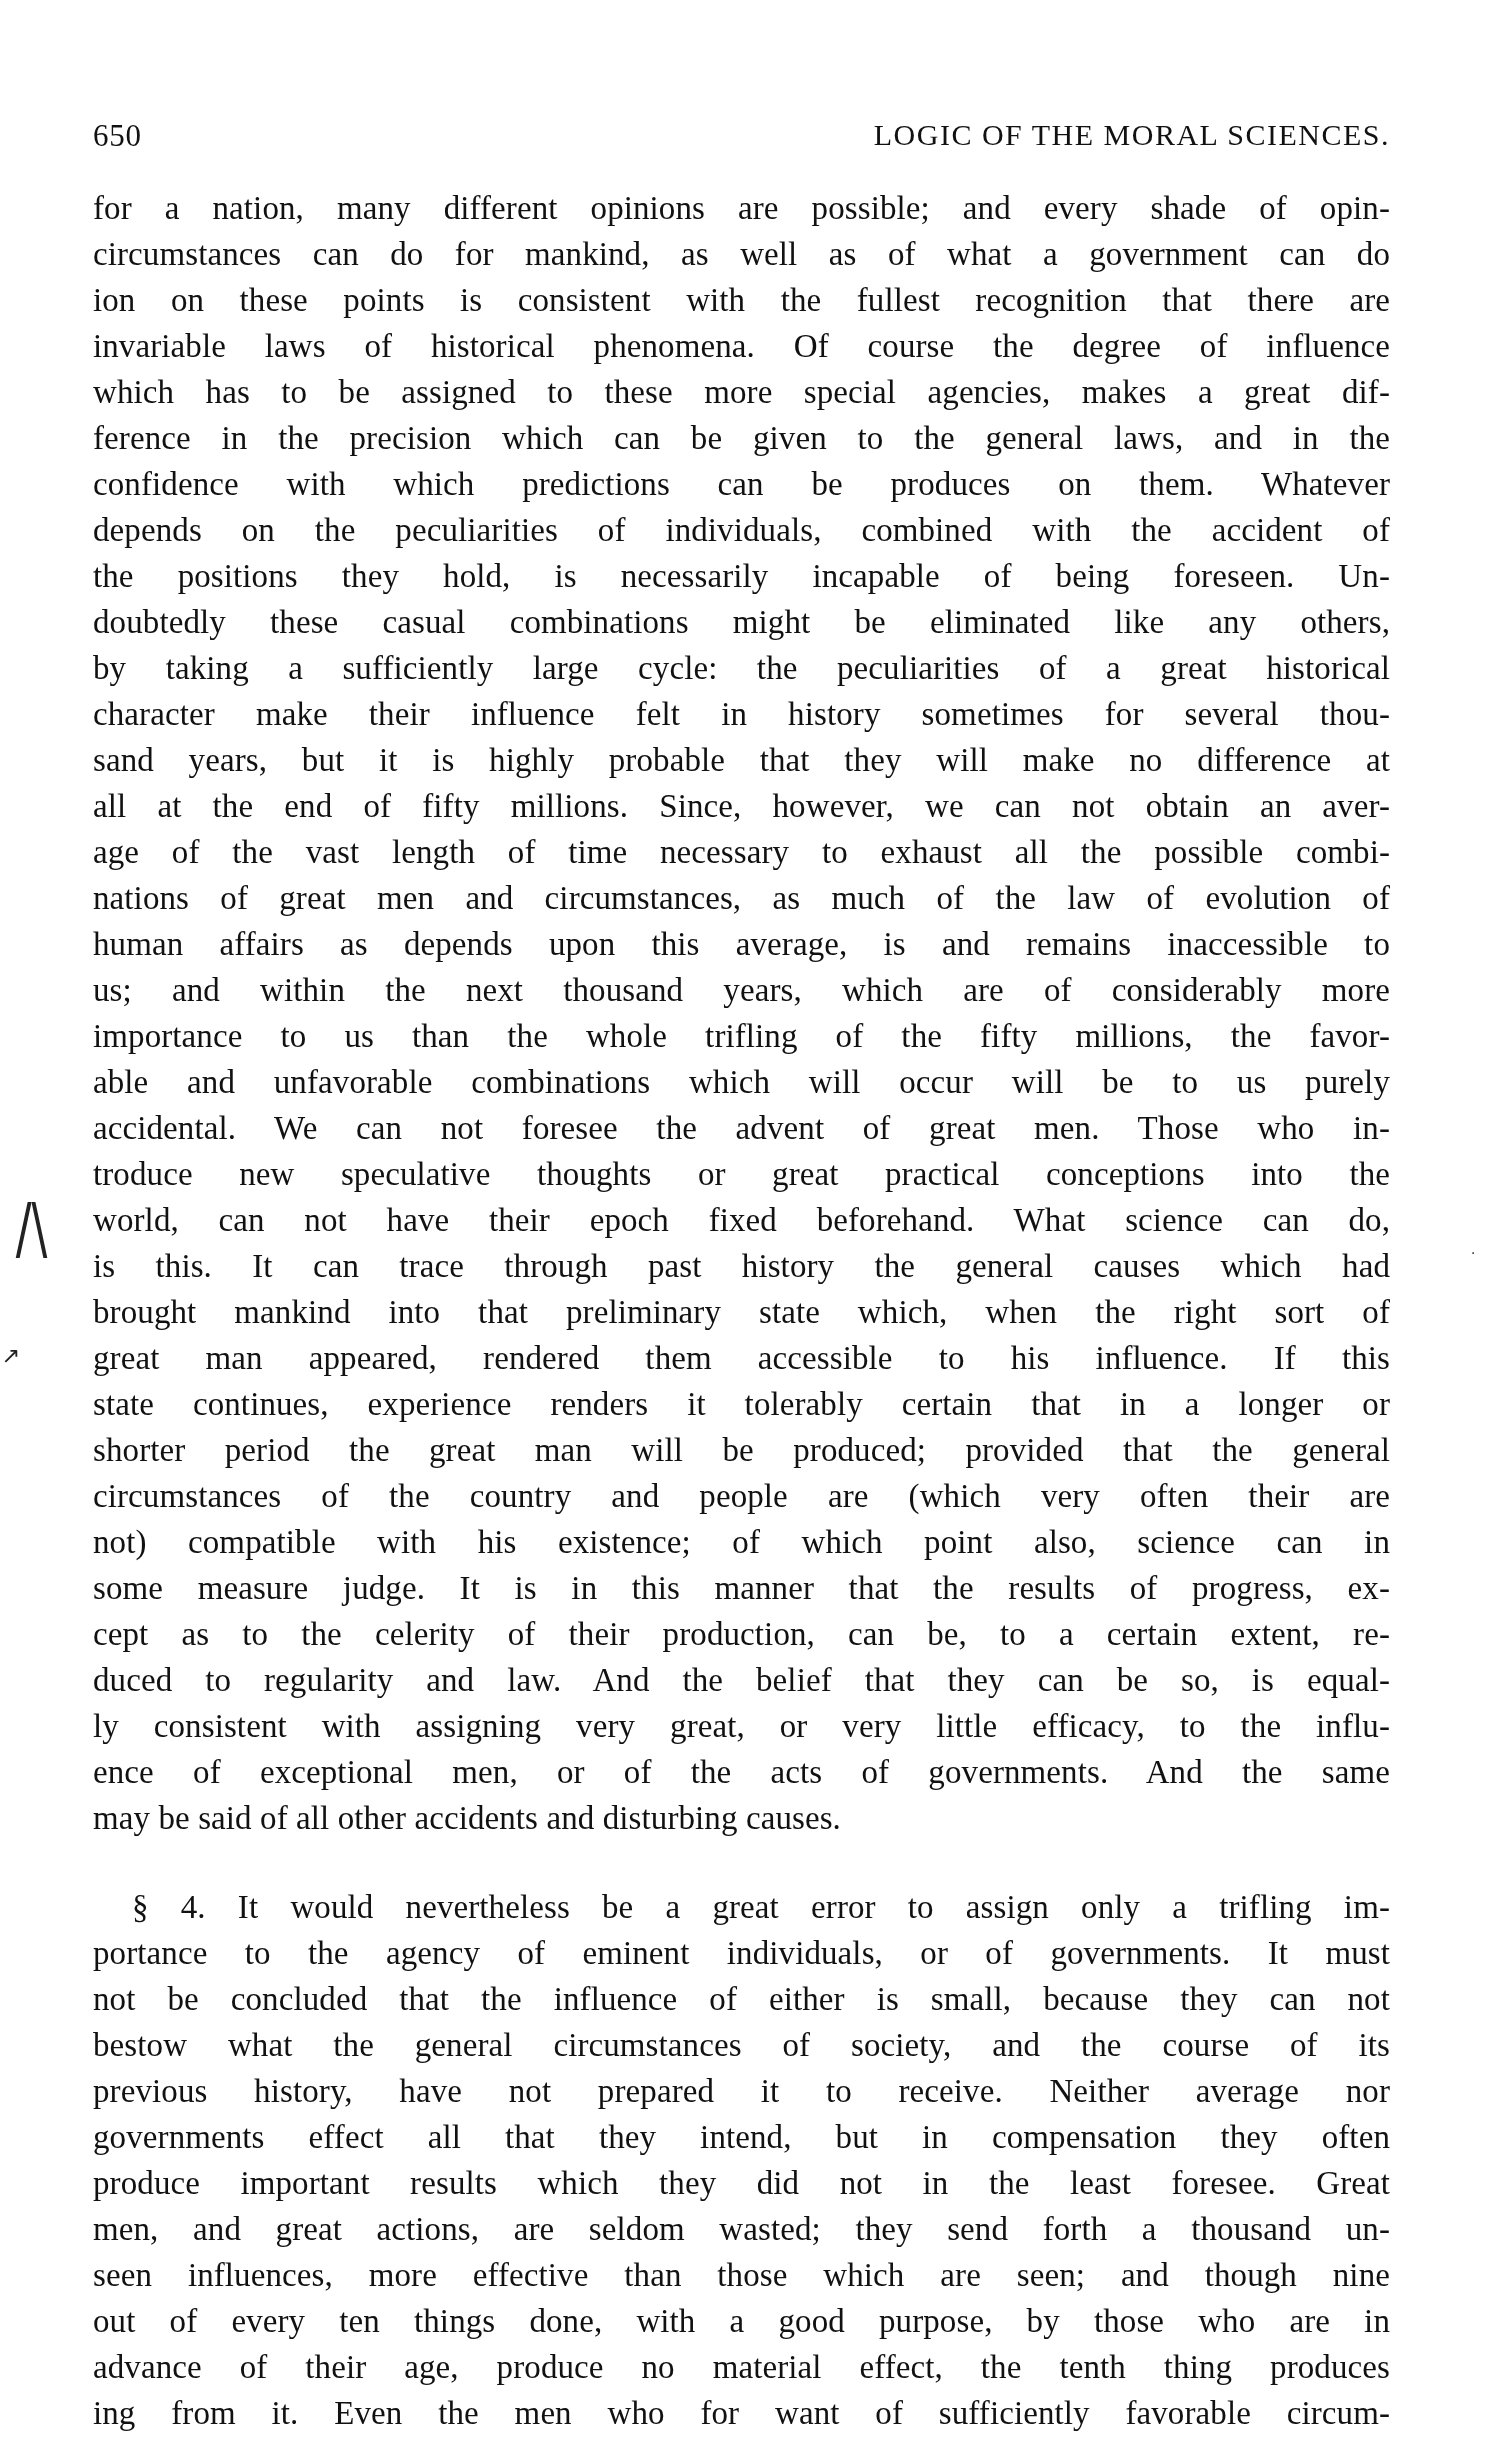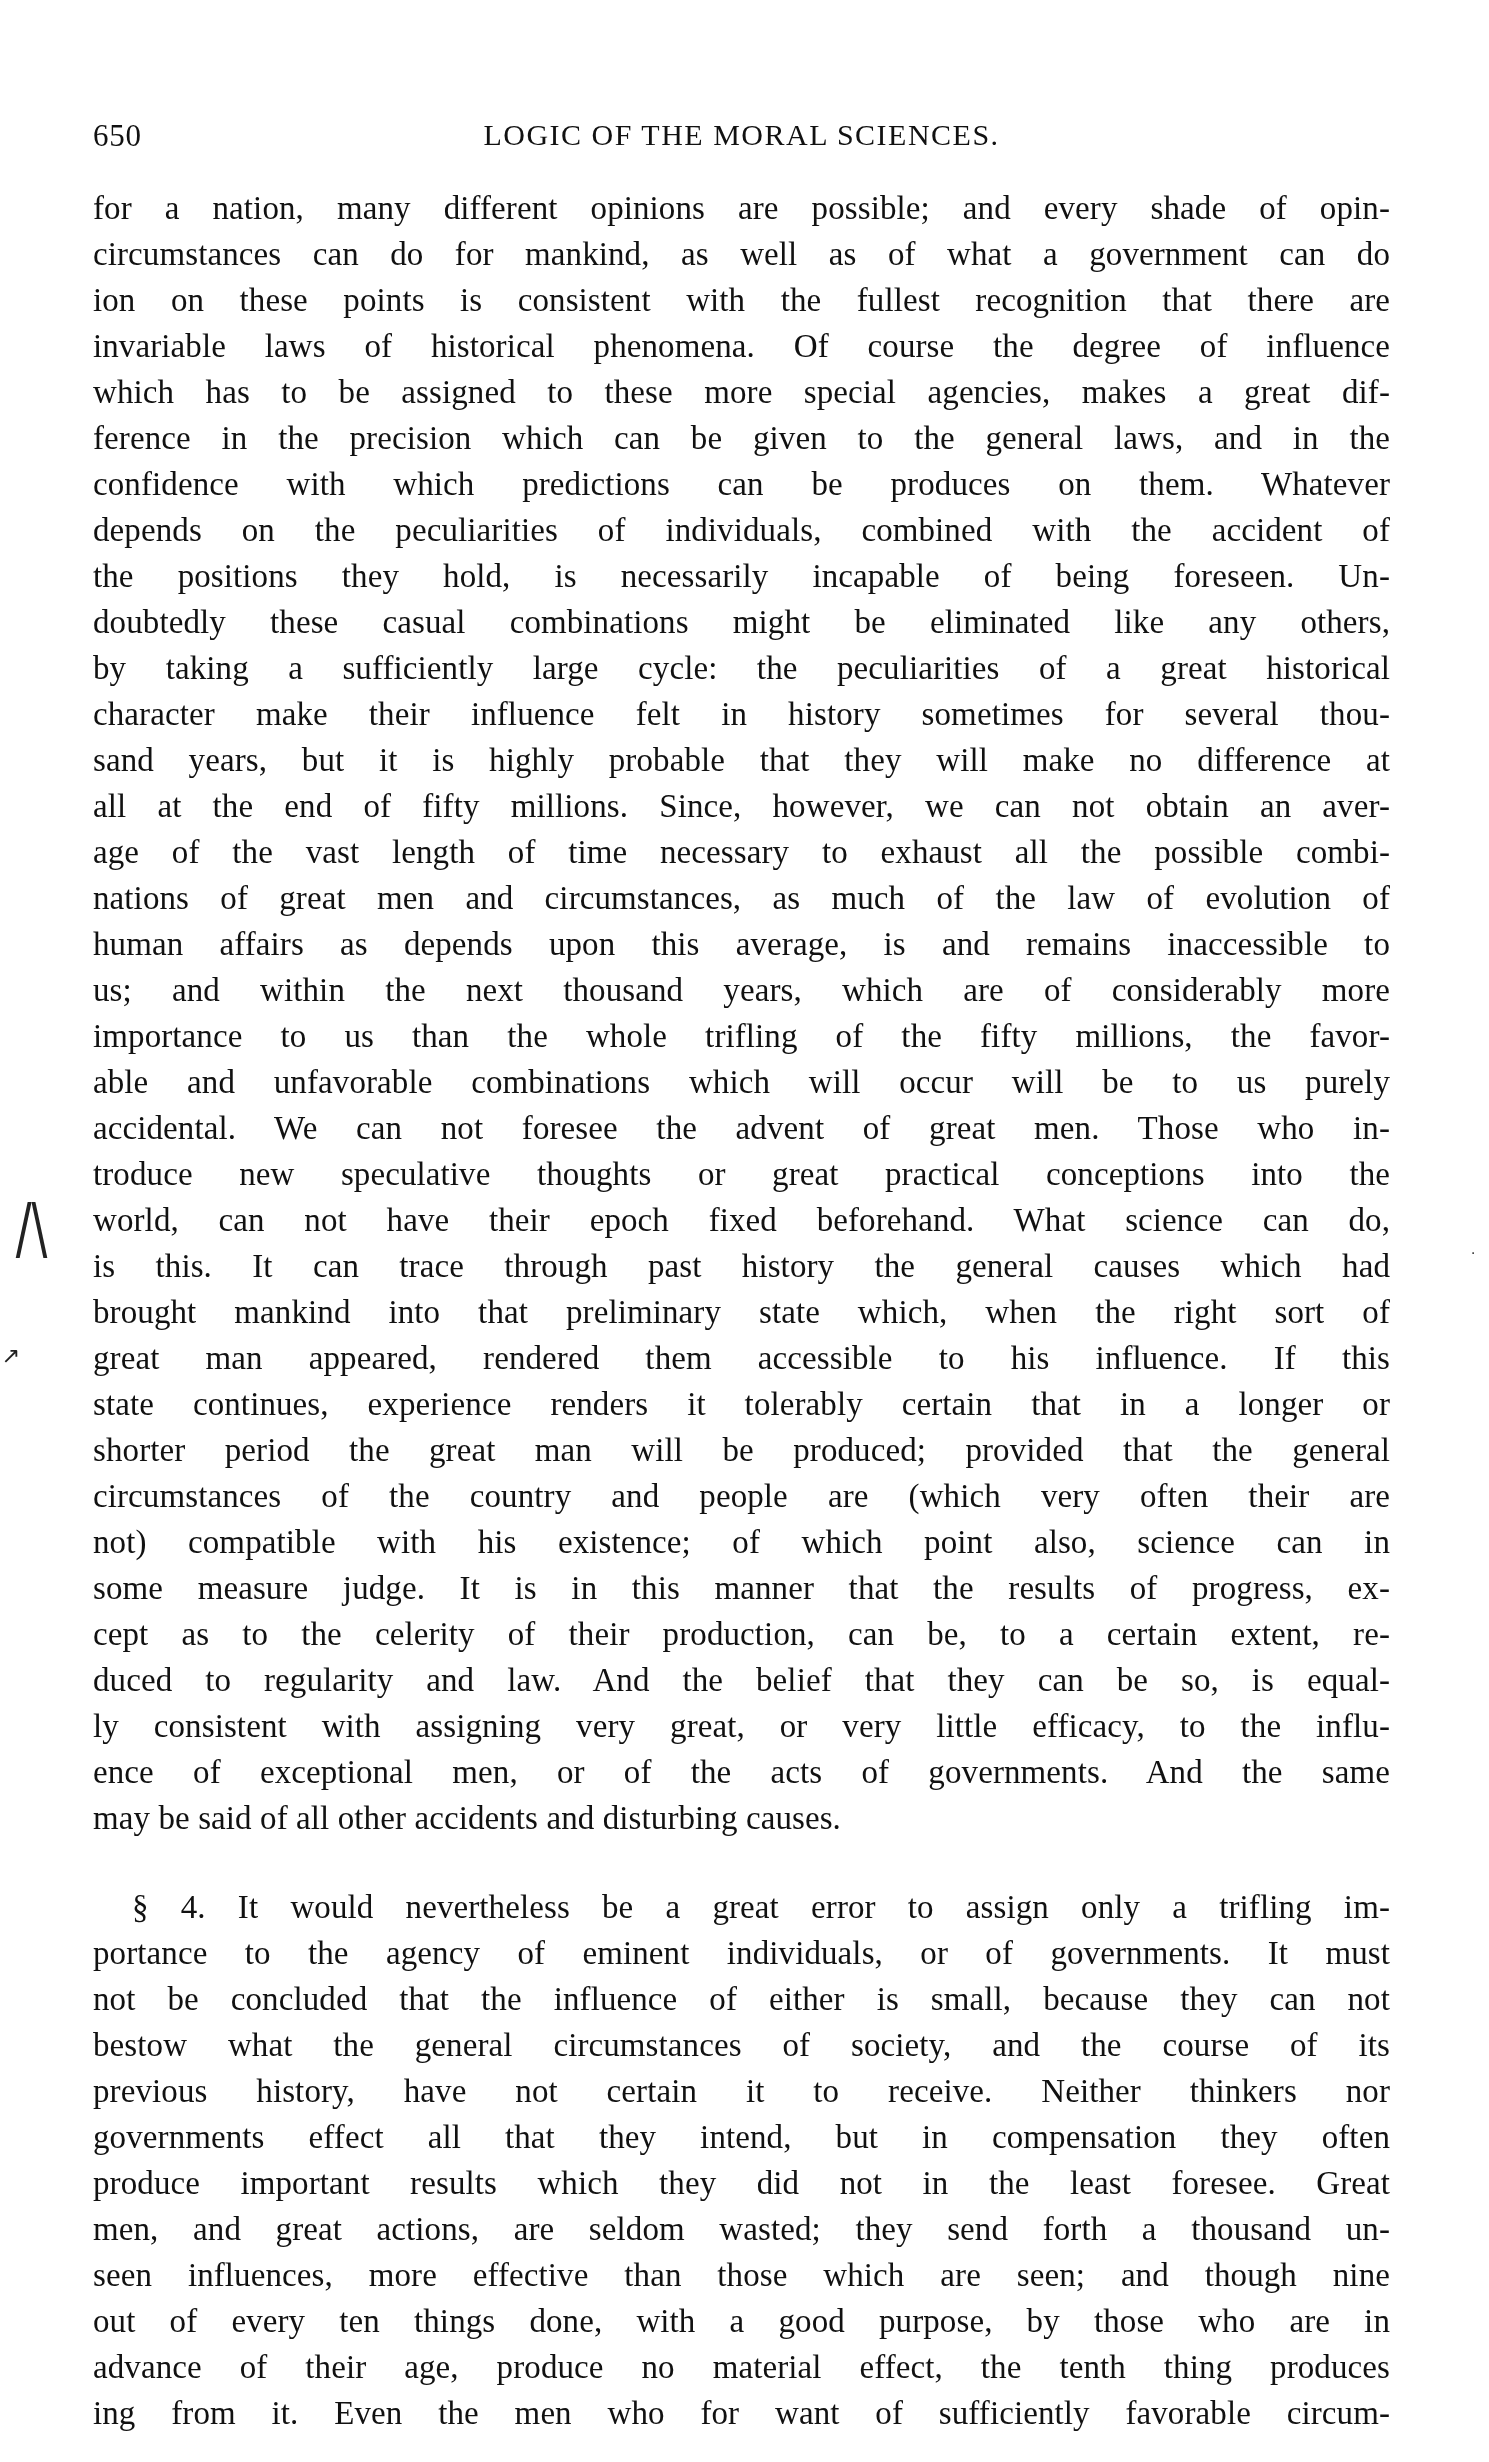--- a/index.html
+++ b/index.html
@@ -1,20 +1,20 @@
 <!DOCTYPE html>
 <html style="font-size:12px"><head>
 <meta charset="utf-8">
 <style>
   html, body { margin: 0; padding: 0; background: #ffffff; }
   body { width: 1489px; height: 2462px; position: relative; overflow: hidden; color: #111; font-family: "Liberation Serif", "DejaVu Serif", serif; }
   .page { position: absolute; left: 0; top: 0; width: 1361px; height: 2462px; }
   .header { position: absolute; top: 118px; left: 93px; width: 1297px; height: 45px; }
   .page-number { position: absolute; left: 0; top: 0; font-size: 31px; letter-spacing: 0.7px; }
-  .running-title { position: absolute; left: 0; right: 0; top: 0; text-align: center; font-size: 30px; letter-spacing: 1.5px; }
+  .running-title { position: absolute; left: 0; right: 0; top: 0; text-align: right; font-size: 30px; letter-spacing: 1.5px; }
   .body { position: absolute; left: 93px; top: 185px; width: 1297px; }
   .line { display: block; height: 46px; line-height: 46px; font-size: 33px; white-space: nowrap; text-align: justify; text-align-last: justify; letter-spacing: 0.1px; }
   .line.last { text-align-last: left; }
   .gap { height: 43px; }
   .indent { padding-left: 39px; }
   .margin-mark { position: absolute; font-family: "DejaVu Sans", sans-serif; color: #222; }
   .mark-caret { left: 9px; top: 1196px; font-size: 67px; line-height: 1; transform: scaleX(0.7); }
   .mark-arrow { left: 1.5px; top: 1342px; font-size: 22.4px; }
   .mark-speck { left: 1471px; top: 1245px; font-size: 13.5px; }
 </style>
@@ -70,21 +70,21 @@
         <span class="line">ly consistent with assigning very great, or very little efficacy, to the influ-</span>
         <span class="line">ence of exceptional men, or of the acts of governments.  And the same</span>
         <span class="line last">may be said of all other accidents and disturbing causes.</span>
       </div>
     <div class="gap"></div>
     <div id="para-1">
         <span class="line indent">§ 4.  It would nevertheless be a great error to assign only a trifling im-</span>
         <span class="line">portance to the agency of eminent individuals, or of governments.  It must</span>
         <span class="line">not be concluded that the influence of either is small, because they can not</span>
         <span class="line">bestow what the general circumstances of society, and the course of its</span>
-        <span class="line">previous history, have not certain it to receive.  Neither thinkers nor</span>
+        <span class="line">previous history, have not prepared it to receive.  Neither average nor</span>
         <span class="line">governments effect all that they intend, but in compensation they often</span>
         <span class="line">produce important results which they did not in the least foresee.  Great</span>
         <span class="line">men, and great actions, are seldom wasted; they send forth a thousand un-</span>
         <span class="line">seen influences, more effective than those which are seen; and though nine</span>
         <span class="line">out of every ten things done, with a good purpose, by those who are in</span>
         <span class="line">advance of their age, produce no material effect, the tenth thing produces</span>
         <span class="line">ing from it.  Even the men who for want of sufficiently favorable circum-</span>
       </div>
   </div>
 

